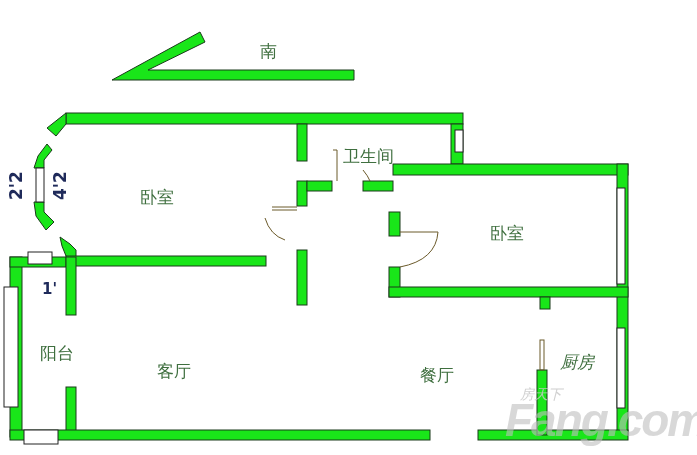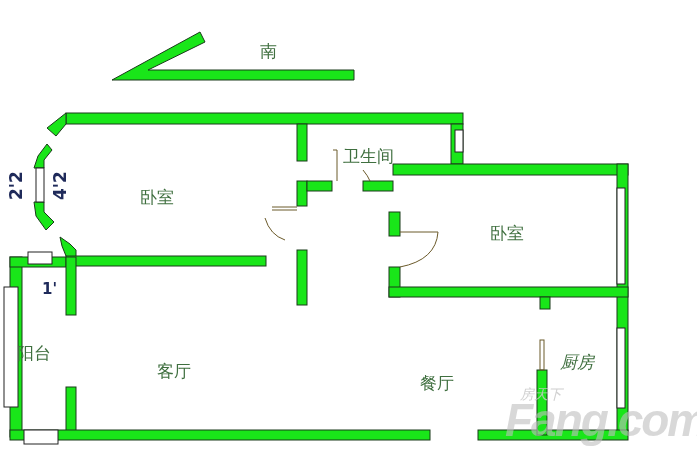--- a/index.html
+++ b/index.html
@@ -68,23 +68,23 @@
   <path class="door" d="M272,207 L297,207 M272,210 L297,210 M265,218 Q270,235 285,240"></path>
   <path class="door" d="M333,150 L337,150 L337,181"></path>
   <path class="door" d="M400,232 L438,232 M438,232 Q436,260 400,267"></path>
   <path class="door" d="M363,170 Q368,176 370,181"></path>
 </svg>
 
 <div class="label" style="left:260px;top:40px;">南</div>
 <div class="label" style="left:140px;top:186px;">卧室</div>
 <div class="label" style="left:343px;top:145px;text-align:right;">卫生间</div>
 <div class="label" style="left:490px;top:222px;">卧室</div>
-<div class="label" style="left:17px;top:342px;">阳台</div>
+<div class="label" style="left:40px;top:342px;">阳台</div>
 <div class="label" style="left:157px;top:360px;">客厅</div>
-<div class="label" style="left:420px;top:372px;">餐厅</div>
+<div class="label" style="left:420px;top:364px;">餐厅</div>
 <div class="label" style="left:560px;top:351px;font-style:italic;">厨房</div>
 
 <div class="dim" style="left:50px;top:170px;transform:rotate(-90deg);transform-origin:left top;top:200px;">4'2</div>
 <div class="dim" style="left:6px;top:200px;transform:rotate(-90deg);transform-origin:left top;">2'2</div>
 <div class="dim" style="left:42px;top:280px;font-size:15px;">1'</div>
 
 <div class="wm" style="left:520px;top:386px;font-size:14px;color:rgba(200,200,200,0.85);font-style:italic;">房天下</div>
 <div class="wm" style="left:505px;top:393px;font-size:46px;font-weight:bold;font-style:italic;color:rgba(190,190,190,0.6);letter-spacing:-2px;">Fang.com</div>
 
 </body></html>

